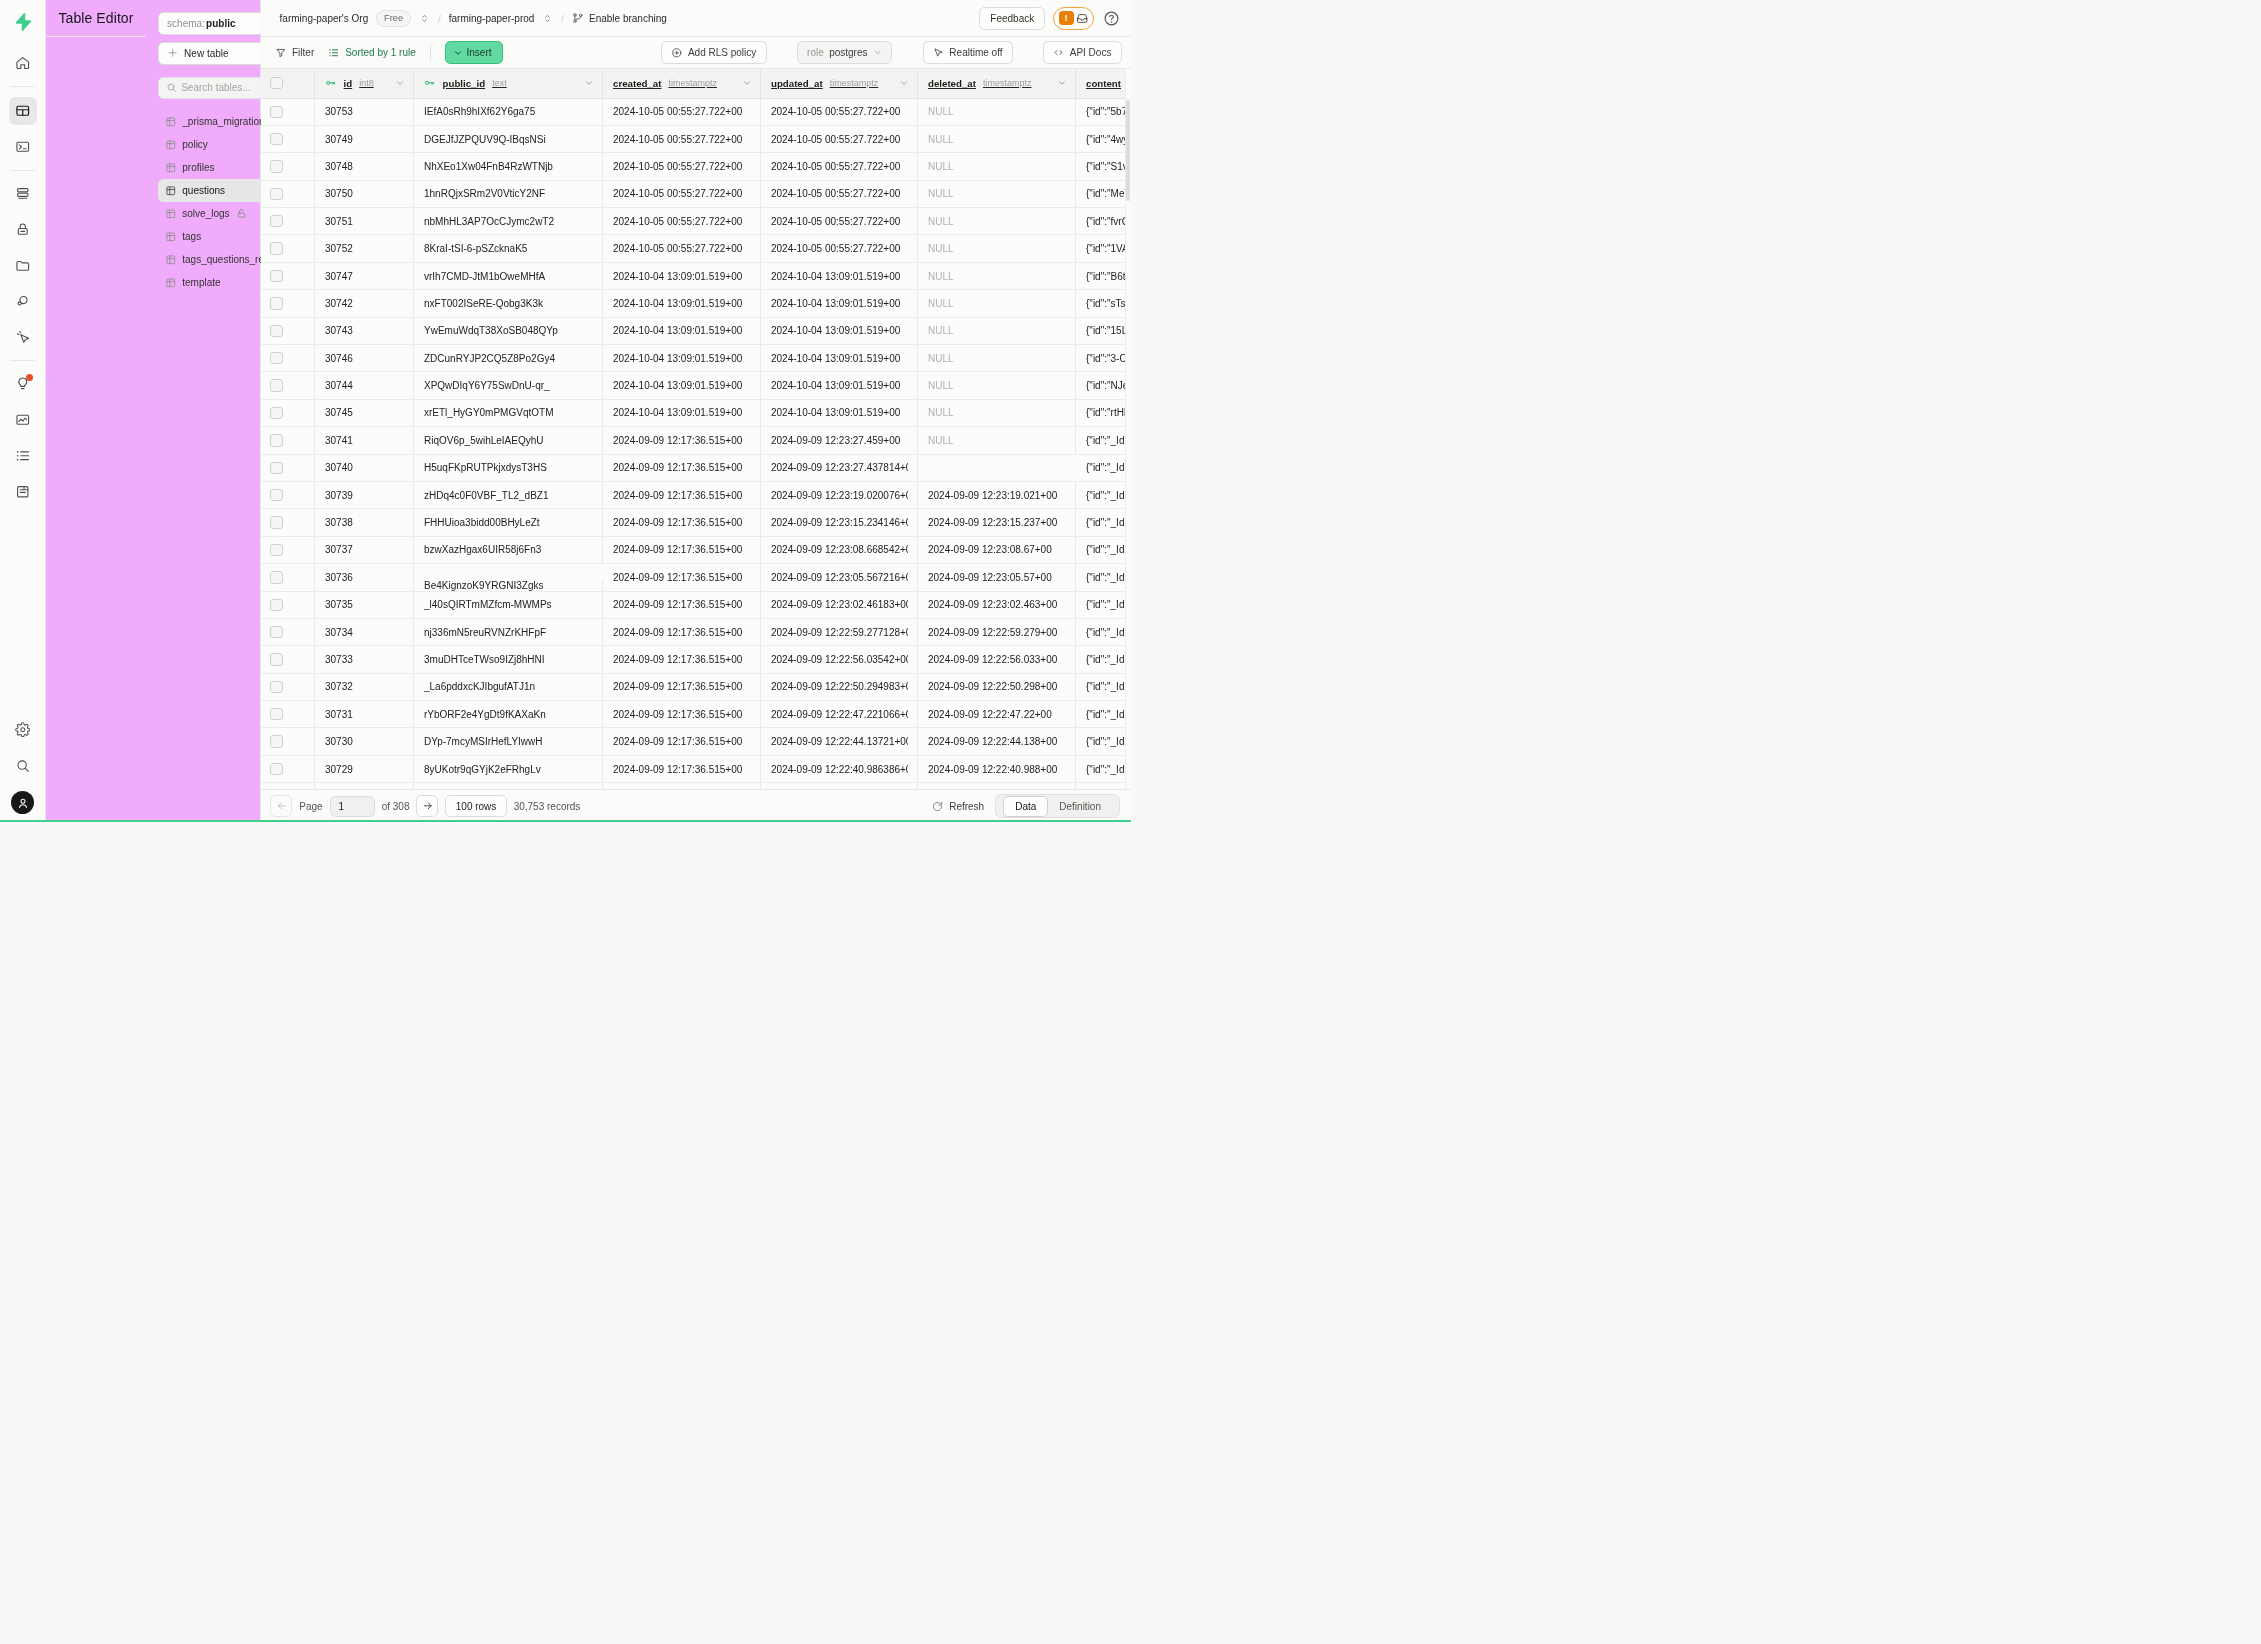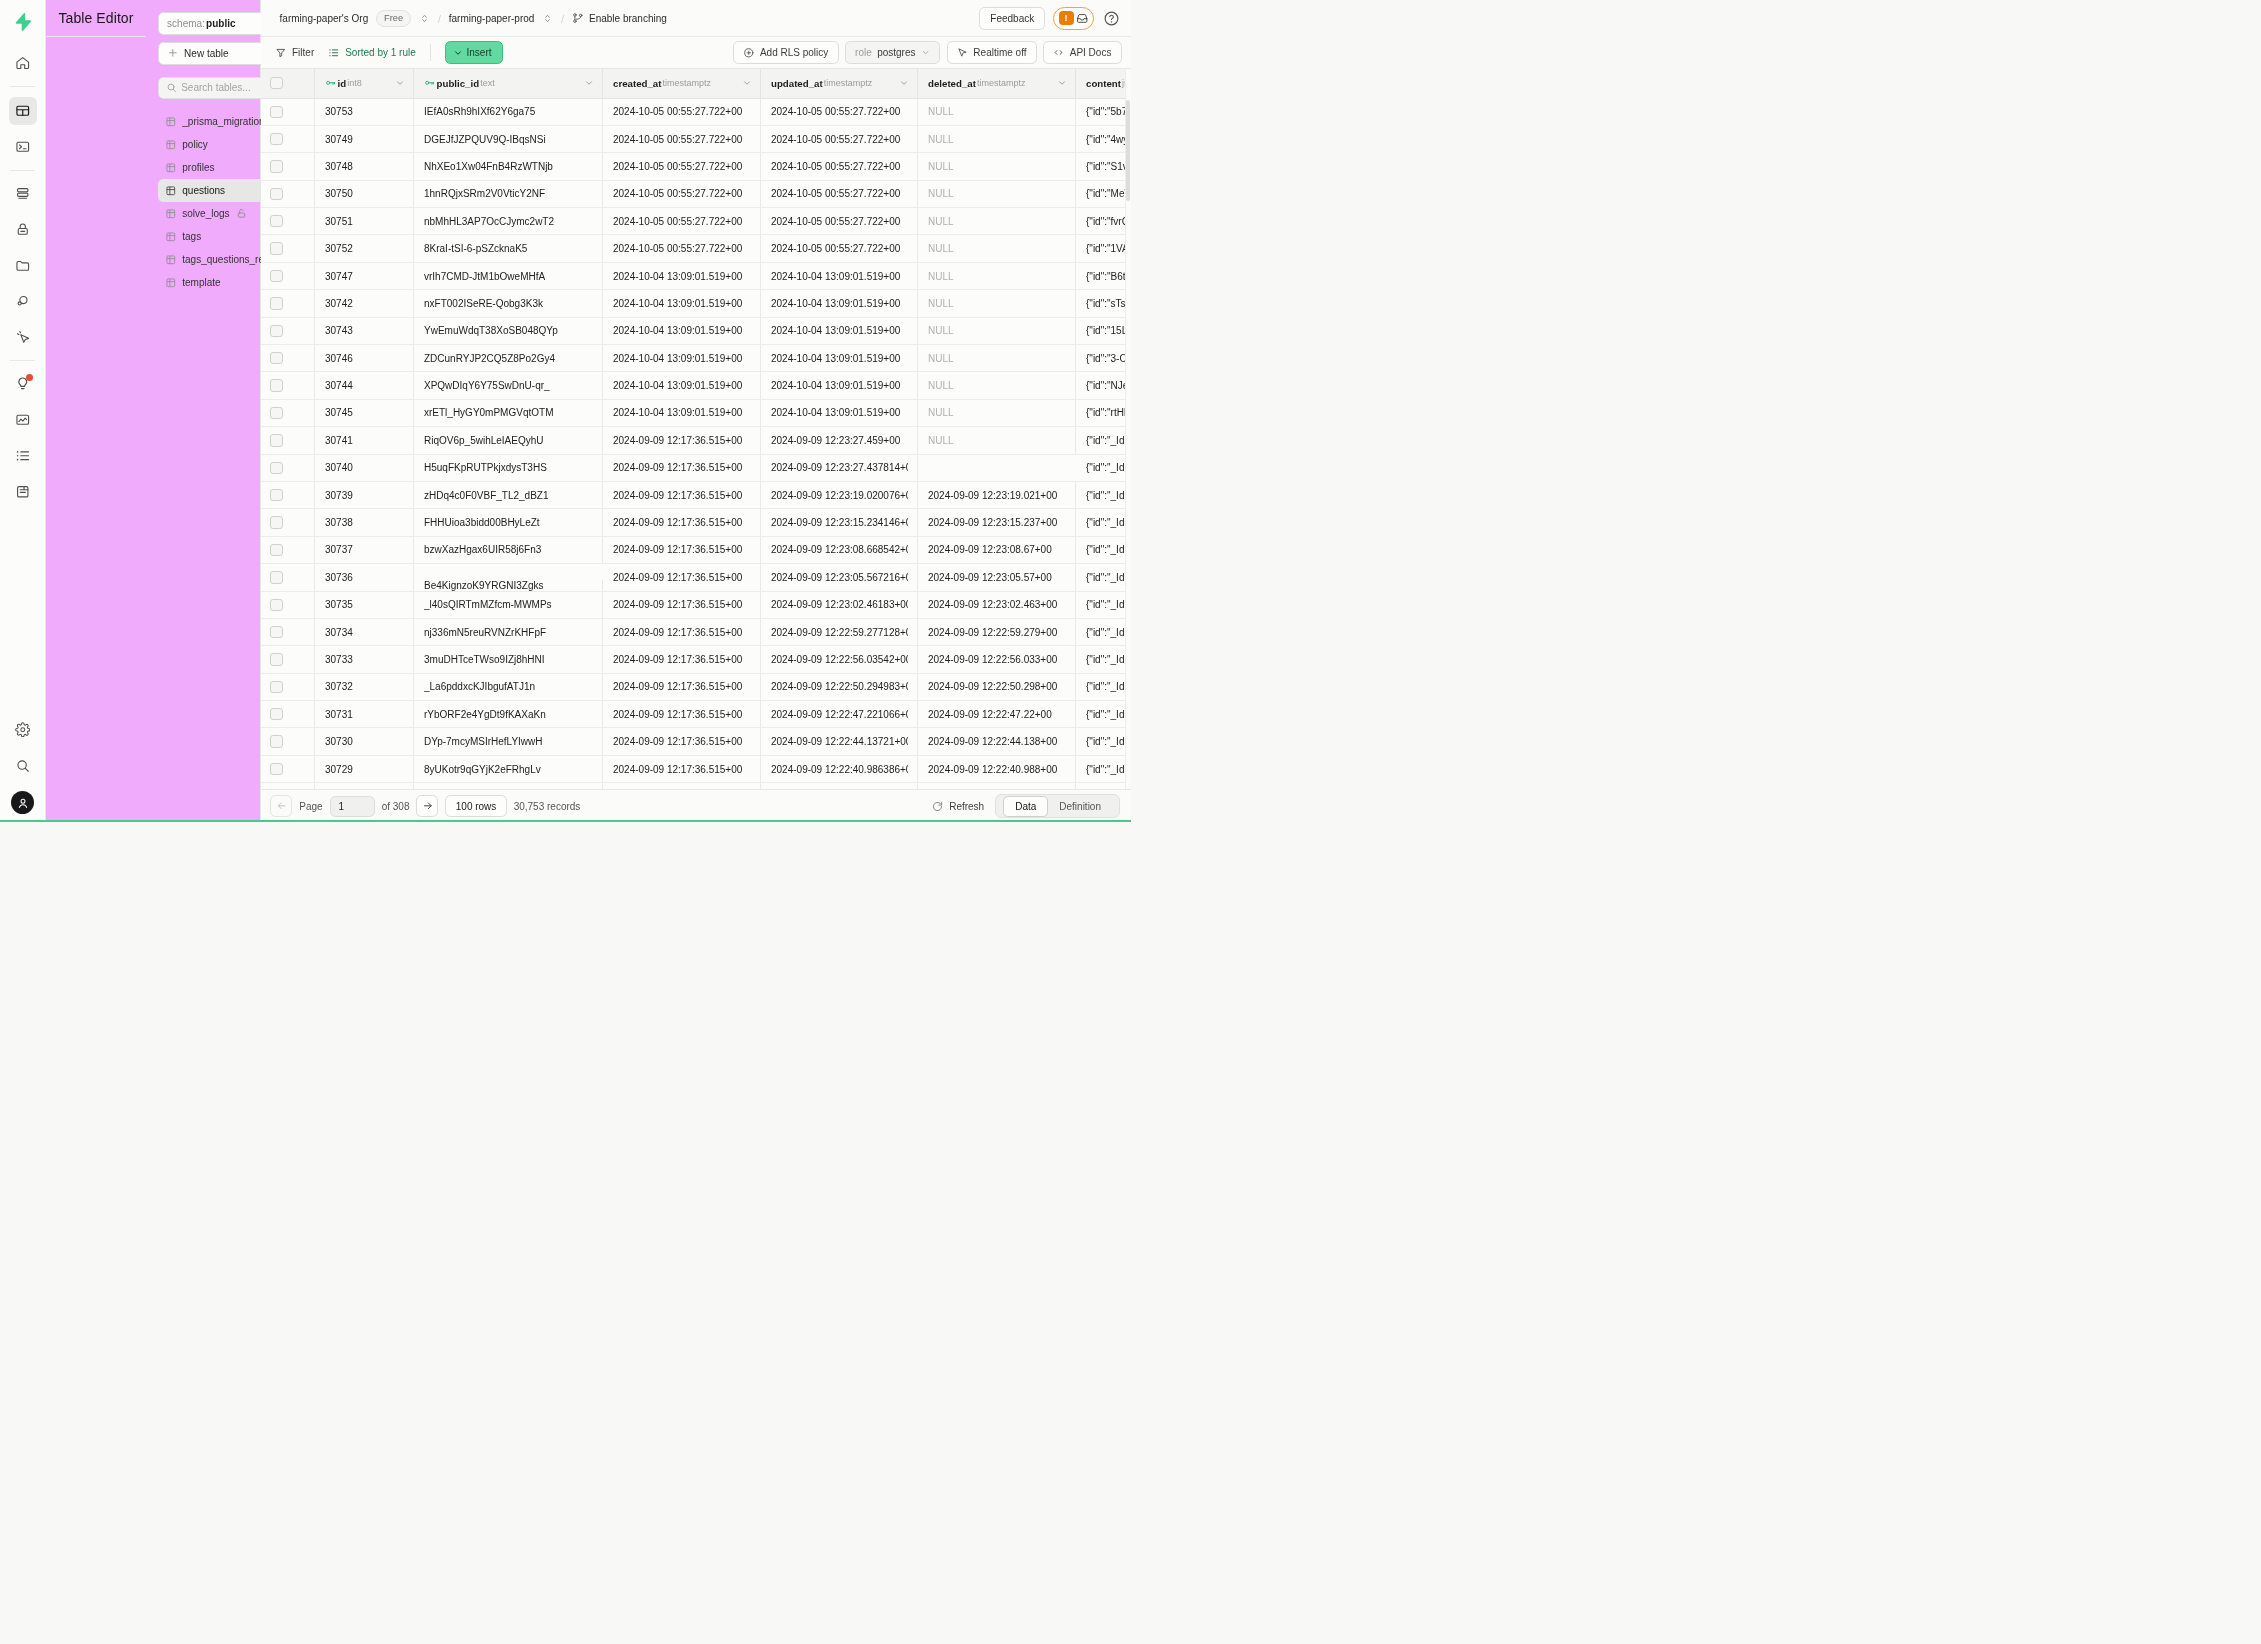--- a/index.html
+++ b/index.html
@@ -86,29 +86,29 @@
   .tool-link { display:flex; align-items:center; gap:5.4px; color:#3c3c3a; cursor:pointer; }
   .tool-link.green { color:#1f7a50; }
   .v-div { width:0.8px; height:17px; background:#e3e3e1; }
   .btn-insert {
     height:22.5px; padding:0 10px 0 7px; border:0.8px solid #35c07c; border-radius:5.4px;
     background:#62d9a0; color:#173b2b; font-weight:500; display:flex; align-items:center; gap:3.9px; cursor:pointer;
   }
   .toolbar .right { margin-left:auto; display:flex; align-items:center; gap:6.2px; }
   .btn-ghost {
     height:22.5px; padding:0 9.3px; border:0.8px solid #dcdcda; border-radius:5.4px; background:#fdfdfc;
-    color:#3c3c3a; display:flex; align-items:center; gap:5.4px; cursor:pointer;
+    color:#3c3c3a; display:flex; align-items:center; gap:5.4px; cursor:pointer;margin-left:24px;
   }
   .btn-ghost.dim { background:#f4f4f2; color:#3c3c3a; }
   .btn-ghost .muted { color:#9b9b99; }
 
   
   .grid-wrap { flex:1; display:flex; flex-direction:column; min-height:0; position:relative; background:#fcfcfb; overflow:hidden; }
   .grid-header { height:29.5px; background:#f3f3f1; border-bottom:0.8px solid #e3e3e1; display:flex; flex:none; width:1260px; }
-  .hcell { display:flex; align-items:center; gap:1px; padding:0 7.8px 0 10px; border-right:0.8px solid #e3e3e1; flex:none; cursor:pointer; }
+  .hcell { display:flex; align-items:center; gap:7px; padding:0 7.8px 0 10px; border-right:0.8px solid #e3e3e1; flex:none; cursor:pointer;text-decoration:underline; }
   .hname { font-weight:700; color:#1c1c1a; font-size:9.7px; }
   .htype { color:#9b9b99; font-size:9px; }
   .hcell .chev { margin-left:auto; color:#8f8f8d; }
   .key-ic { color:#24b47e; }
   .grid-body { flex:1; overflow:hidden; width:1260px; }
   .row { height:27.4px; display:flex; border-bottom:0.8px solid #ececea; background:#fcfcfb; }
   .cell { display:flex; align-items:center; padding:0 9.3px 0 10px; border-right:0.8px solid #e9e9e7; flex:none; overflow:hidden; white-space:nowrap; color:#212121; cursor:pointer; }
   .cell span { overflow:hidden; text-overflow:clip; white-space:nowrap; }
   .cell .nullv { color:#b0b0ae; }
   .c-sel { justify-content:flex-start; padding-left:9.3px; }

